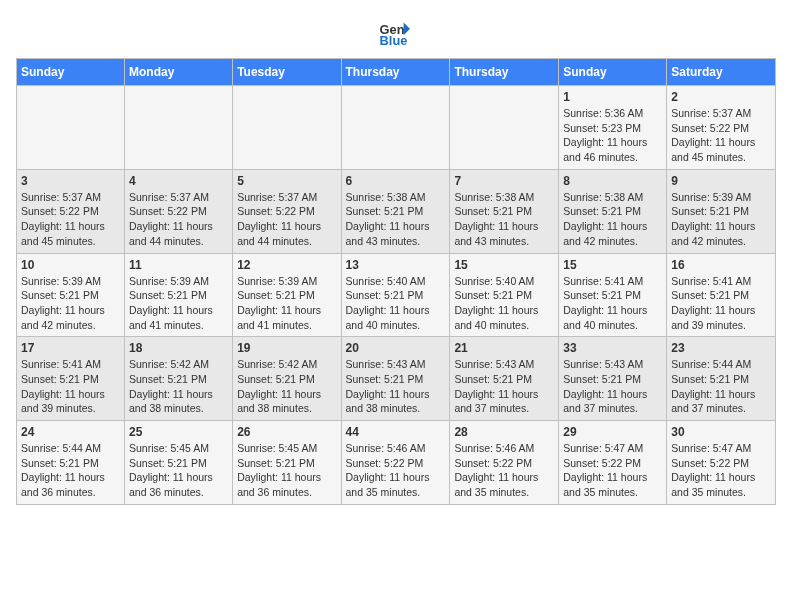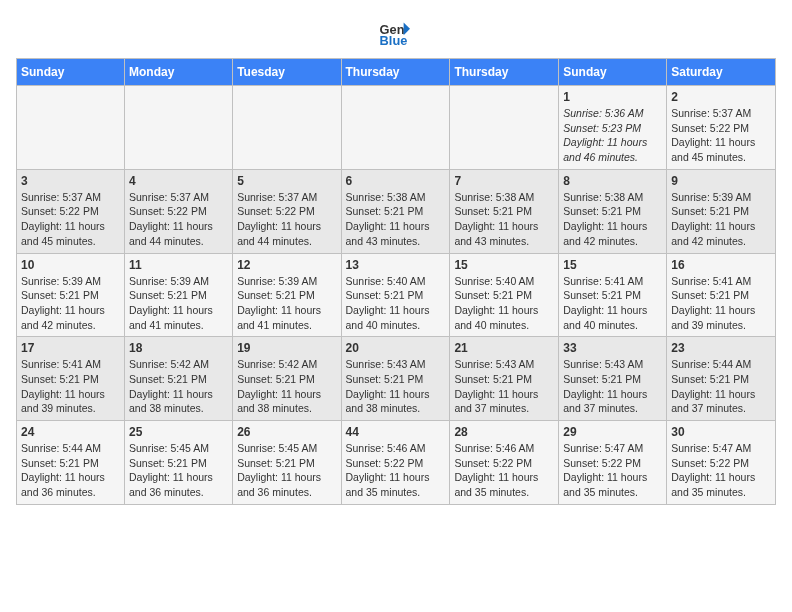--- a/index.html
+++ b/index.html
@@ -129,21 +129,21 @@
   </thead>
   <tbody id="calendar-body">
   <tr>
         <td></td>
         <td></td>
         <td></td>
         <td></td>
         <td></td>
         <td>
           <span class="day-number">1</span>
-          <div class="day-info" style="white-space: pre-line; font-style: italic;">Sunrise: 5:36 AM
+          <div class="day-info" style="white-space: pre-line;">Sunrise: 5:36 AM
 Sunset: 5:23 PM
 Daylight: 11 hours and 46 minutes.</div>
         </td>
         <td>
           <span class="day-number">2</span>
           <div class="day-info" style="white-space: pre-line;">Sunrise: 5:37 AM
 Sunset: 5:22 PM
 Daylight: 11 hours and 45 minutes.</div>
         </td>
       </tr>

